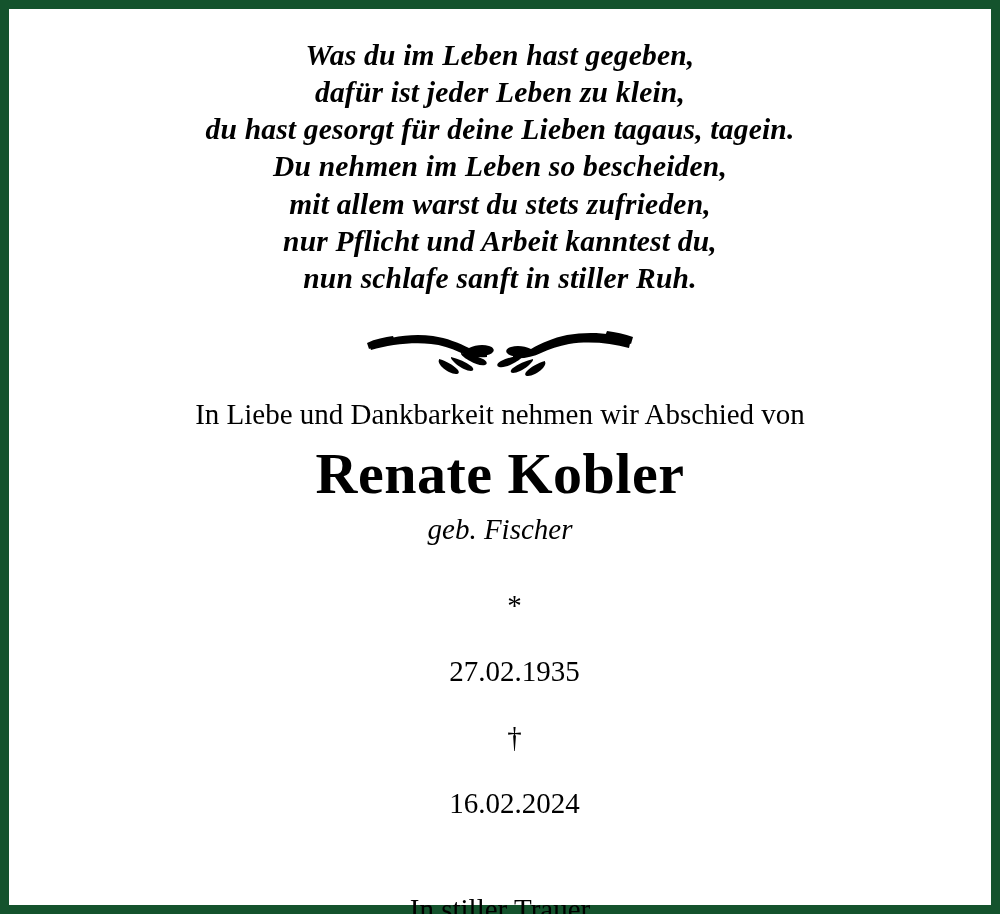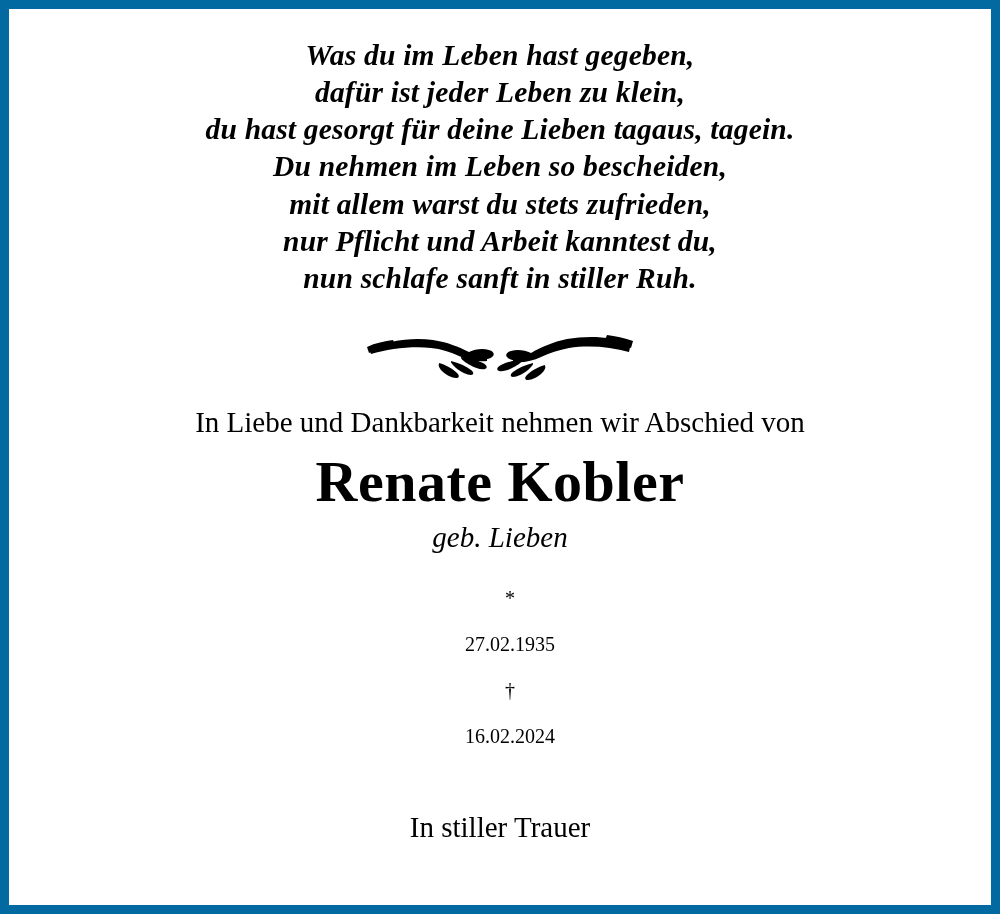--- a/index.html
+++ b/index.html
@@ -11,21 +11,21 @@
     width: 1000px;
     height: 914px;
     font-family: "Liberation Serif", serif;
     color: #000000;
     overflow: hidden;
   }
   .notice {
     box-sizing: border-box;
     width: 1000px;
     height: 914px;
-    border: 9px solid #0369a1;
+    border: 9px solid #14532d;
     background: #ffffff;
     padding: 28px 40px 0 40px;
     display: flex;
     flex-direction: column;
     align-items: center;
   }
   .poem {
     text-align: center;
     font-weight: bold;
     font-style: italic;
@@ -61,21 +61,21 @@
     margin-top: 12px;
     line-height: 1.05;
   }
   .maiden {
     font-size: 29px;
     font-style: italic;
     text-align: center;
     margin-top: 8px;
   }
   .dates {
-    font-size: 20px;
+    font-size: 29px;
     text-align: center;
     margin-top: 10px;
     white-space: pre;
   }
   .dates .gap {
     display: inline-block;
     width: 26px;
   }
   .mourning-label {
     font-size: 29px;
@@ -116,21 +116,21 @@
         <path d="M180 46 C173 48 166 52 162 56 C159 59 160 61 163 61 C167 61 173 58 177 54 C180 51 181 48 180 47 Z"></path>
         <path d="M268 22 C260 19 250 17 242 16 L240 21 C248 22 258 25 266 29 Z"></path>
       </g>
     </svg>
   </div>
 
   <div class="intro">In Liebe und Dankbarkeit nehmen wir Abschied von</div>
 
   <div class="name">Renate Kobler</div>
 
-  <div class="maiden">geb. Lieben</div>
+  <div class="maiden">geb. Fischer</div>
 
   <div class="dates">
     <span>*</span>
     <span> </span>
     <span>27.02.1935</span>
     <span class="gap"></span>
     <span>†</span>
     <span> </span>
     <span>16.02.2024</span>
   </div>

